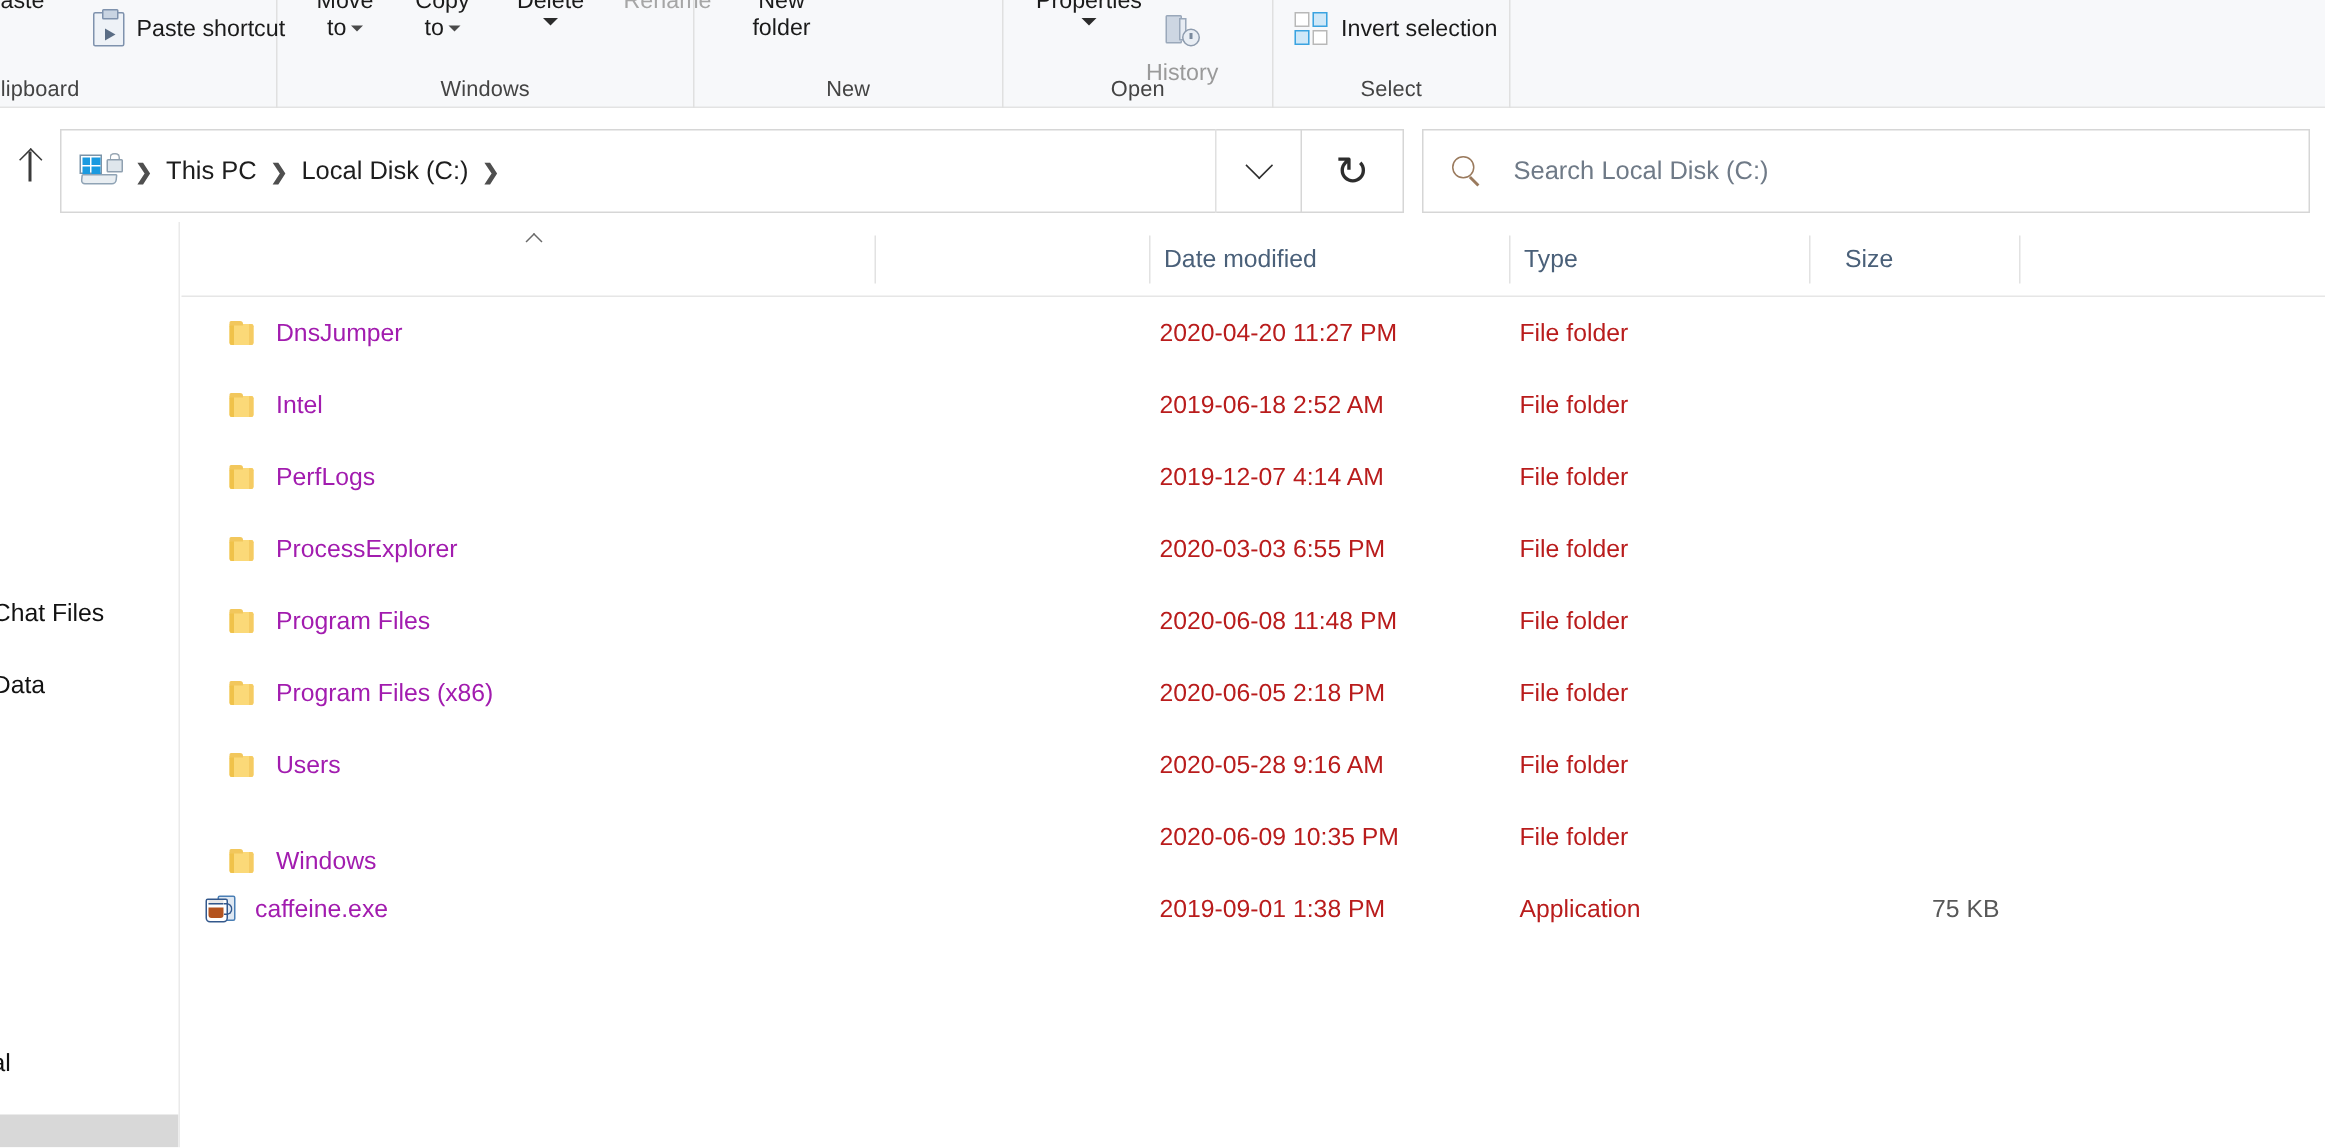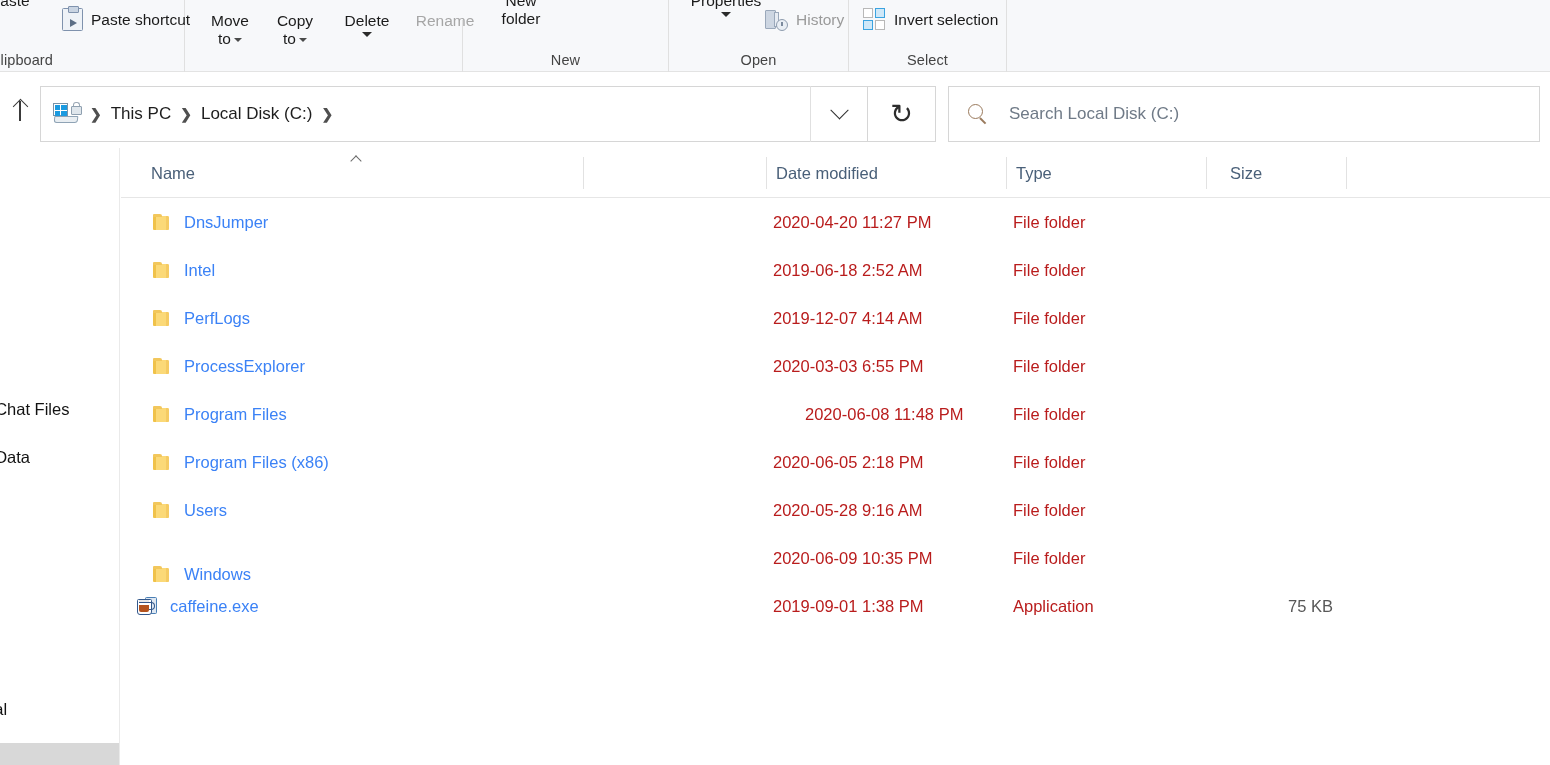--- a/index.html
+++ b/index.html
@@ -79,21 +79,21 @@
   }
   .rbtn-inline {
     position: absolute;
     display: flex;
     align-items: center;
     gap: 8px;
     font-size: 15.5px;
     color: #1b1b1b;
     white-space: nowrap;
   }
-  .rbtn-inline.disabled { color: #9a9a9a; }
+  .rbtn-inline.disabled { color: #9a9a9a; flex-direction: column; }
 
   
   .ic-paste-shortcut {
     position: relative;
     width: 21px; height: 23px;
     background: #eef2f7;
     border: 1.6px solid #7f92ad;
     border-radius: 1.5px;
   }
   .ic-paste-shortcut::before {
@@ -413,21 +413,21 @@
     display: flex;
     align-items: center;
   }
   .cell {
     position: absolute;
     font-size: 16.5px;
     color: #b91c1c;
     white-space: nowrap;
   }
   .cell.name {
-    color: #3b82f6;
+    color: #a21caf;
     display: flex;
     align-items: center;
     gap: 12px;
   }
   .cell.size { color: #585858; }
 
   
   .ic-folder {
     position: relative;
     flex: none;
@@ -519,21 +519,21 @@
         <div class="rbtn" style="left:200px; top:-8px;">
           <span class="cap">Paste</span>
         </div>
         <div class="rbtn-inline" style="left:272px; top:8px;">
           <span class="ic-paste-shortcut"></span>
           <span>Paste shortcut</span>
         </div>
         <div class="rgroup-label" style="left:200px; width:195px; text-align:left;">Clipboard</div>
       </div>
 
-      <div class="rgroup" style="left:185px; width:278px;margin-top:20px;">
+      <div class="rgroup" style="left:185px; width:278px;">
         <div class="rbtn" style="left:10px; top:-8px; width:70px;">
           <span class="cap">Move</span>
           <span class="cap"><span>to</span><span class="caret-dn"></span></span>
         </div>
         <div class="rbtn" style="left:75px; top:-8px; width:70px;">
           <span class="cap">Copy</span>
           <span class="cap"><span>to</span><span class="caret-dn"></span></span>
         </div>
         <div class="rbtn" style="left:147px; top:-8px; width:70px;">
           <span class="cap">Delete</span>
@@ -630,21 +630,20 @@
     <div class="nav-item" style="top:300px;">Teams Data</div>
     <div class="nav-item" style="top:552px;">Personal</div>
     <div class="nav-scroll"></div>
   </div>
 
   <div class="filelist">
 
     <div class="colheader">
       <div class="sort-asc" style="left:230px;"></div>
 
-      <div class="col" style="left:20px;  width:440px;">Name</div>
       <div class="col-sep" style="left:462px;"></div>
       <div class="col-sep" style="left:645px;"></div>
       <div class="col" style="left:645px; width:240px;">Date modified</div>
       <div class="col-sep" style="left:885px;"></div>
       <div class="col" style="left:885px; width:200px;">Type</div>
       <div class="col-sep" style="left:1085px;"></div>
       <div class="col" style="left:1085px; width:140px;padding-left:24px;">Size</div>
       <div class="col-sep" style="left:1225px;"></div>
     </div>
 
@@ -713,21 +712,21 @@
       <div class="row">
         <div class="cell name" style="left:32px;">
           <span class="ic-folder">
               <span class="body"></span>
               <span class="edge"></span>
               <span class="fold"></span>
               <span class="tab"></span>
             </span>
           <span>Program Files</span>
         </div>
-        <div class="cell" style="left:684px;">2020-06-08 11:48 PM</div>
+        <div class="cell" style="left:652px;">2020-06-08 11:48 PM</div>
         <div class="cell" style="left:892px;">File folder</div>
         <div class="cell size" style="left:1092px;"></div>
       </div>
 
       <div class="row">
         <div class="cell name" style="left:32px;">
           <span class="ic-folder">
               <span class="body"></span>
               <span class="edge"></span>
               <span class="fold"></span>

